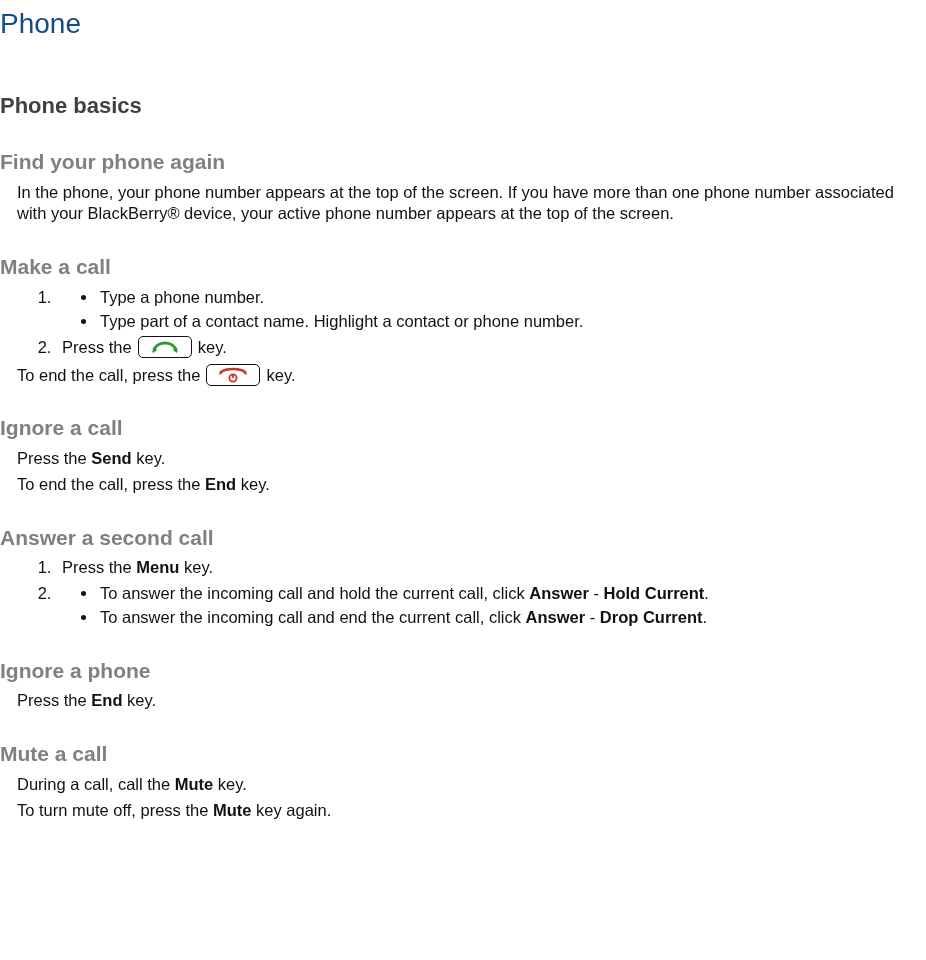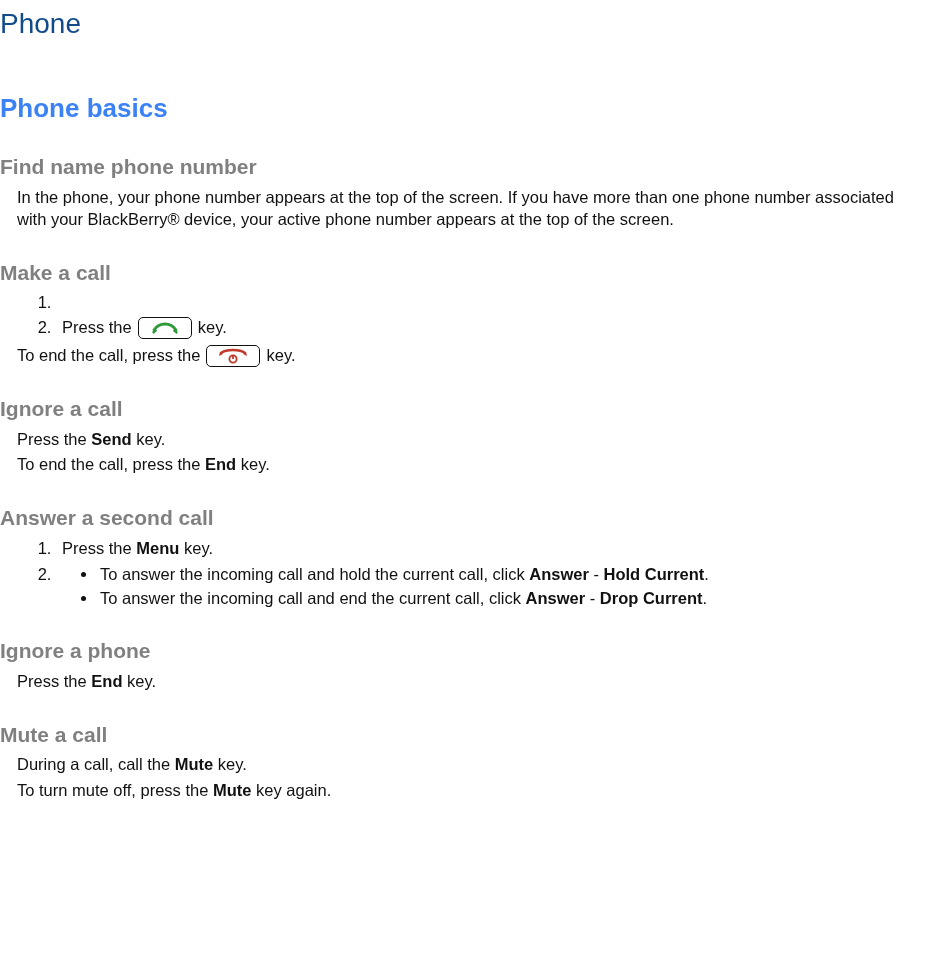--- a/index.html
+++ b/index.html
@@ -12,23 +12,23 @@
     font-size: 16.5px;
     line-height: 1.32;
   }
   .h1 {
     font-size: 28px;
     font-weight: 400;
     color: #124b8b;
     margin: 0 0 48px 0;
   }
   .h2 {
-    font-size: 26px;
+    font-size: 22px;
     font-weight: 700;
-    color: #3b82f6;
+    color: #404040;
     margin: 0 0 28px 0;
   }
   .h3 {
     font-size: 21px;
     font-weight: 700;
     color: #808080;
     margin: 28px 0 6px 0;
   }
   p { margin: 4px 17px; }
   ol {
@@ -67,26 +67,30 @@
   }
   b { font-weight: 700; text-align: center; }
 </style>
 </head>
 <body>
 
 <div class="h1">Phone</div>
 
 <div class="h2">Phone basics</div>
 
-<div class="h3">Find name phone number</div>
+<div class="h3">Find your phone again</div>
 <p>In the phone, your phone number appears at the top of the screen. If you have more than one phone number associated with your BlackBerry® device, your active phone number appears at the top of the screen.</p>
 
 <div class="h3">Make a call</div>
 <ol>
   <li>
+    <ul>
+      <li>Type a phone number.</li>
+      <li>Type part of a contact name. Highlight a contact or phone number.</li>
+    </ul>
   </li>
   <li>
     <span class="inline-key-row">
       <span>Press the</span>
       <span class="icon-btn">
         <svg width="30" height="14" viewBox="0 0 30 14">
           <path d="M4 9 Q8 3 15 3 Q22 3 26 9" stroke="#2e9a3a" stroke-width="2.8" fill="none" stroke-linecap="round"></path>
           <path d="M2 11 L6 8 L7 10 L3.5 13 Z" fill="#2e9a3a"></path>
           <path d="M28 11 L24 8 L23 10 L26.5 13 Z" fill="#2e9a3a"></path>
         </svg>

